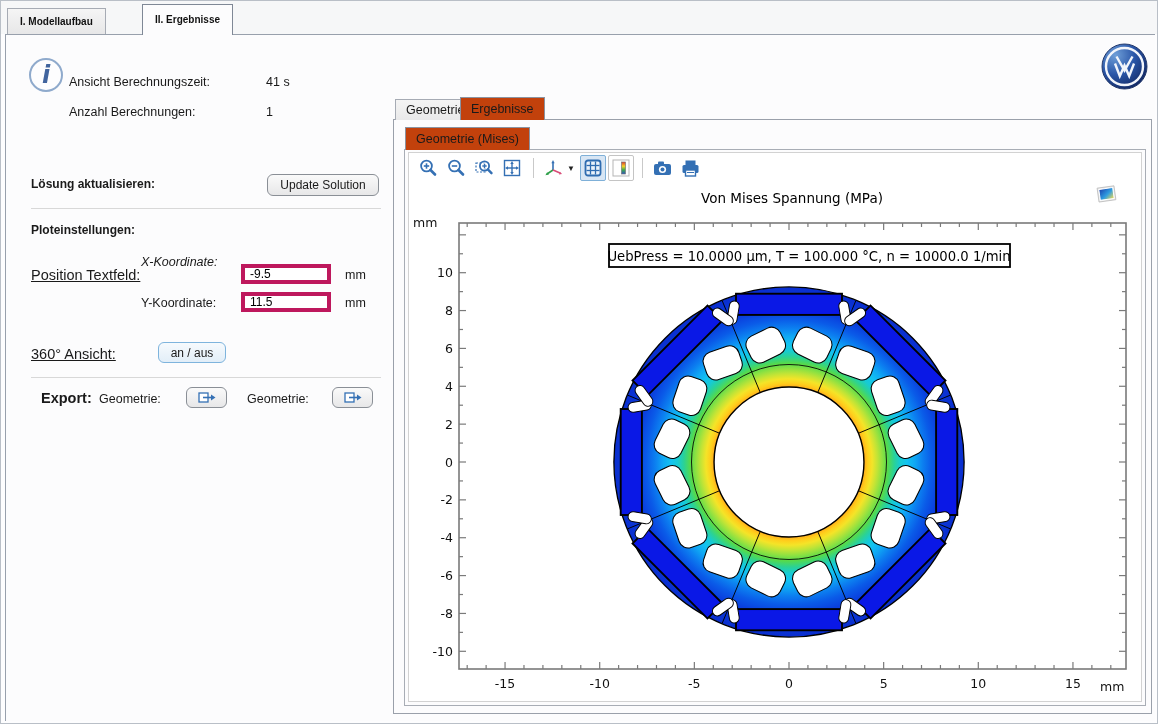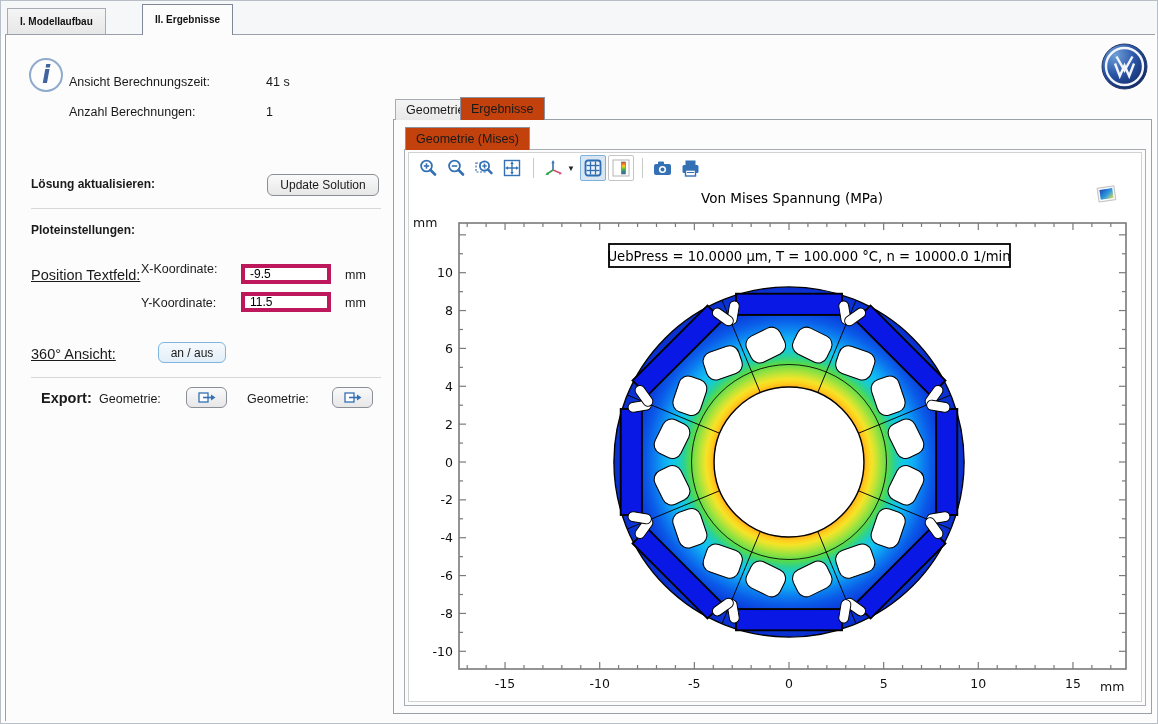--- a/index.html
+++ b/index.html
@@ -59,21 +59,21 @@
 <div class="abs lbl" style="left:265px;top:104px;">1</div>
 
 <div class="abs h-bold" style="left:30px;top:176px;">Lösung aktualisieren:</div>
 <div class="abs btn" style="left:266px;top:173px;width:112px;height:22px;">Update Solution</div>
 
 <div class="abs divider" style="left:30px;top:207px;width:350px;"></div>
 
 <div class="abs h-bold" style="left:30px;top:222px;">Ploteinstellungen:</div>
 <div class="abs h-under" style="left:30px;top:266px;">Position Textfeld:</div>
 
-<div class="abs lbl" style="left:140px;top:261px;">X-Koordinate:</div>
+<div class="abs lbl" style="left:140px;top:254px;font-style:italic;">X-Koordinate:</div>
 <input class="abs input" style="left: 240px; top: 263px; width: 90px; height: 20px;" value="-9.5">
 <div class="abs lbl" style="left:344px;top:267px;">mm</div>
 
 <div class="abs lbl" style="left:140px;top:295px;">Y-Koordinate:</div>
 <input class="abs input" style="left: 240px; top: 291px; width: 90px; height: 20px;" value="11.5">
 <div class="abs lbl" style="left:344px;top:295px;">mm</div>
 
 <div class="abs h-under" style="left:30px;top:345px;">360° Ansicht:</div>
 <div class="abs btn btn-blue" style="left:157px;top:341px;width:68px;height:21px;">an / aus</div>
 

